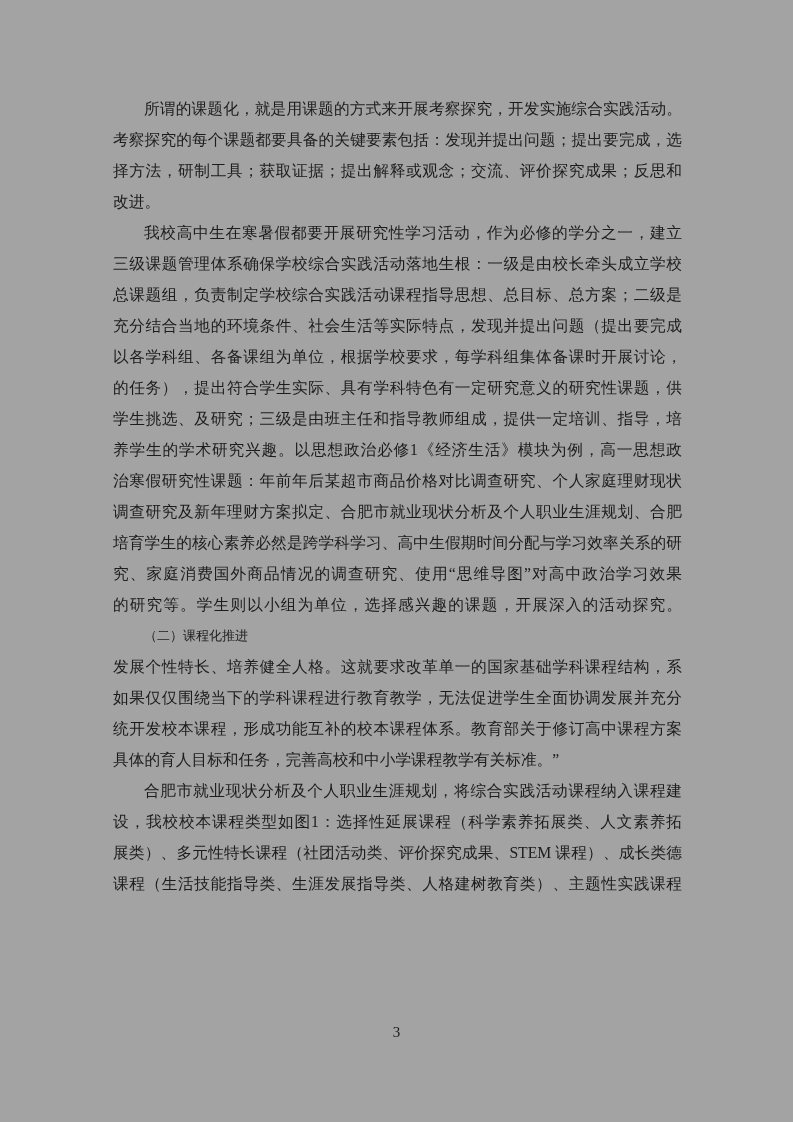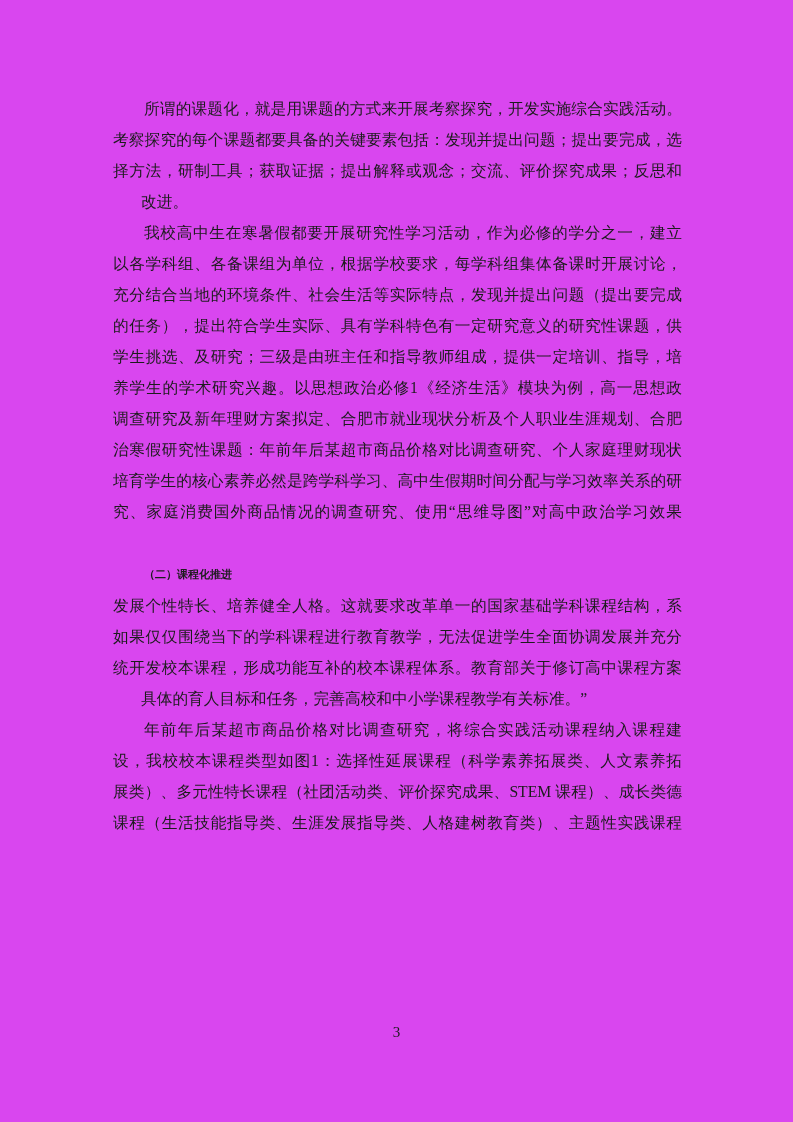--- a/index.html
+++ b/index.html
@@ -4,21 +4,21 @@
 <style>
   html, body {
     margin: 0;
     padding: 0;
     background: #ffffff;
   }
   .page {
     position: relative;
     width: 793px;
     height: 1122px;
-    background: #d946ef;
+    background: #a3a3a3;
     font-family: "Liberation Serif", "DejaVu Serif", serif;
     color: #1c1c1c;
     overflow: hidden;
   }
   .text-block {
     position: absolute;
     left: 113px;
     top: 93px;
     width: 569px;
   }
@@ -30,31 +30,29 @@
     text-align: justify;
     text-align-last: justify;
     text-justify: inter-character;
     overflow: hidden;
   }
   .line.start {
     text-indent: 31px;
   }
   .line.end {
     text-align-last: left;
-    margin-left: 28px;
   }
   .heading {
     height: 31px;
     line-height: 31px;
-    font-size: 11px;
-    font-weight: 700;
+    font-size: 13px;
+    font-weight: 400;
     text-indent: 31px;
     text-align: left;
     text-align-last: left;
-    margin-top: 32px;
   }
   .page-number {
     position: absolute;
     left: 0;
     top: 1022px;
     width: 100%;
     text-align: center;
     font-size: 15px;
     line-height: 20px;
     color: #1c1c1c;
@@ -65,38 +63,41 @@
 
 <div class="page">
   <div class="text-block">
 
     <div class="line start">所谓的课题化，就是用课题的方式来开展考察探究，开发实施综合实践活动。</div>
     <div class="line">考察探究的每个课题都要具备的关键要素包括：发现并提出问题；提出要完成，选</div>
     <div class="line">择方法，研制工具；获取证据；提出解释或观念；交流、评价探究成果；反思和</div>
     <div class="line end">改进。</div>
 
     <div class="line start">我校高中生在寒暑假都要开展研究性学习活动，作为必修的学分之一，建立</div>
+    <div class="line">三级课题管理体系确保学校综合实践活动落地生根：一级是由校长牵头成立学校</div>
+    <div class="line">总课题组，负责制定学校综合实践活动课程指导思想、总目标、总方案；二级是</div>
+    <div class="line">充分结合当地的环境条件、社会生活等实际特点，发现并提出问题（提出要完成</div>
     <div class="line">以各学科组、各备课组为单位，根据学校要求，每学科组集体备课时开展讨论，</div>
-    <div class="line">充分结合当地的环境条件、社会生活等实际特点，发现并提出问题（提出要完成</div>
     <div class="line">的任务），提出符合学生实际、具有学科特色有一定研究意义的研究性课题，供</div>
     <div class="line">学生挑选、及研究；三级是由班主任和指导教师组成，提供一定培训、指导，培</div>
     <div class="line">养学生的学术研究兴趣。以思想政治必修1《经济生活》模块为例，高一思想政</div>
+    <div class="line">治寒假研究性课题：年前年后某超市商品价格对比调查研究、个人家庭理财现状</div>
     <div class="line">调查研究及新年理财方案拟定、合肥市就业现状分析及个人职业生涯规划、合肥</div>
-    <div class="line">治寒假研究性课题：年前年后某超市商品价格对比调查研究、个人家庭理财现状</div>
     <div class="line">培育学生的核心素养必然是跨学科学习、高中生假期时间分配与学习效率关系的研</div>
     <div class="line">究、家庭消费国外商品情况的调查研究、使用“思维导图”对高中政治学习效果</div>
+    <div class="line">的研究等。学生则以小组为单位，选择感兴趣的课题，开展深入的活动探究。</div>
 
     <div class="heading">（二）课程化推进</div>
 
     <div class="line">发展个性特长、培养健全人格。这就要求改革单一的国家基础学科课程结构，系</div>
     <div class="line">如果仅仅围绕当下的学科课程进行教育教学，无法促进学生全面协调发展并充分</div>
     <div class="line">统开发校本课程，形成功能互补的校本课程体系。教育部关于修订高中课程方案</div>
     <div class="line end">具体的育人目标和任务，完善高校和中小学课程教学有关标准。”</div>
 
-    <div class="line start">年前年后某超市商品价格对比调查研究，将综合实践活动课程纳入课程建</div>
+    <div class="line start">合肥市就业现状分析及个人职业生涯规划，将综合实践活动课程纳入课程建</div>
     <div class="line">设，我校校本课程类型如图1：选择性延展课程（科学素养拓展类、人文素养拓</div>
     <div class="line">展类）、多元性特长课程（社团活动类、评价探究成果、STEM 课程）、成长类德育</div>
     <div class="line">课程（生活技能指导类、生涯发展指导类、人格建树教育类）、主题性实践课程</div>
 
   </div>
 
   <div class="page-number">3</div>
 </div>
 
 </body></html>

